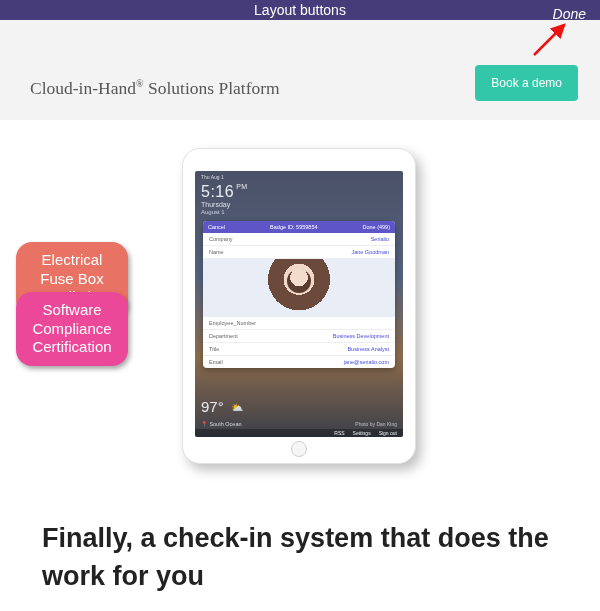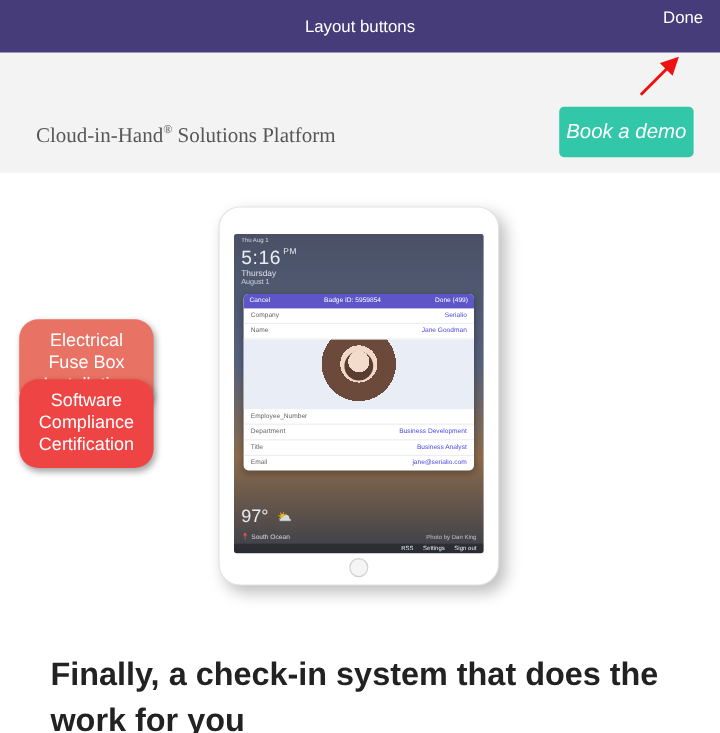--- a/index.html
+++ b/index.html
@@ -1,37 +1,38 @@
 <!DOCTYPE html>
 <html><head>
 <meta charset="utf-8">
 <style>
   * { box-sizing: border-box; margin: 0; padding: 0; }
   html, body { width: 600px; height: 611px; font-family: -apple-system, BlinkMacSystemFont, "Segoe UI", Arial, sans-serif; background: #fff; overflow: hidden; }
 
   .topbar {
-    height: 44px;
+    height: 20px;
     background: #463c7a;
     color: #fff;
     display: flex;
     align-items: center;
     justify-content: center;
     position: relative;
     font-size: 14px;
     font-weight: 500;
   }
   .topbar-done {
     position: absolute;
     right: 14px;
     top: 0;
     height: 28px;
     display: flex;
     align-items: center;
     cursor: pointer;
     font-size: 14px;
+    font-style: italic;
   }
 
   .page {
     position: relative;
     width: 600px;
     height: 583px;
     background: #fff;
   }
 
   .hero-band {
@@ -52,24 +53,23 @@
   .brand sup { font-size: 10px; vertical-align: super; }
 
   .demo-btn {
     position: absolute;
     right: 22px;
     top: 45px;
     background: #32c7a9;
     color: #fff;
     border: none;
     border-radius: 4px;
-    padding: 11px 6px;
-    font-size: 17px;
+    padding: 11px 16px;
+    font-size: 12px;
     cursor: pointer;
-    font-style: italic;
   }
 
   .layout-btn {
     position: absolute;
     left: 16px;
     width: 112px;
     height: 74px;
     border-radius: 16px;
     display: flex;
     align-items: center;
@@ -78,21 +78,21 @@
     color: #fff;
     font-size: 15px;
     line-height: 1.25;
     padding: 6px;
     box-shadow: 2px 3px 5px rgba(0,0,0,0.35);
     cursor: grab;
     white-space: pre-line;
   }
   .lb1 { top: 86px;  background: #e233e2; }
   .lb2 { top: 178px; background: #e87264; margin-top: 44px; }
-  .lb3 { top: 272px; background: #ef4444; }
+  .lb3 { top: 272px; background: #ec4899; }
 
   
   .tablet {
     position: absolute;
     left: 182px;
     top: 128px;
     width: 234px;
     height: 316px;
     background: #fff;
     border: 1px solid #e2e2e2;

